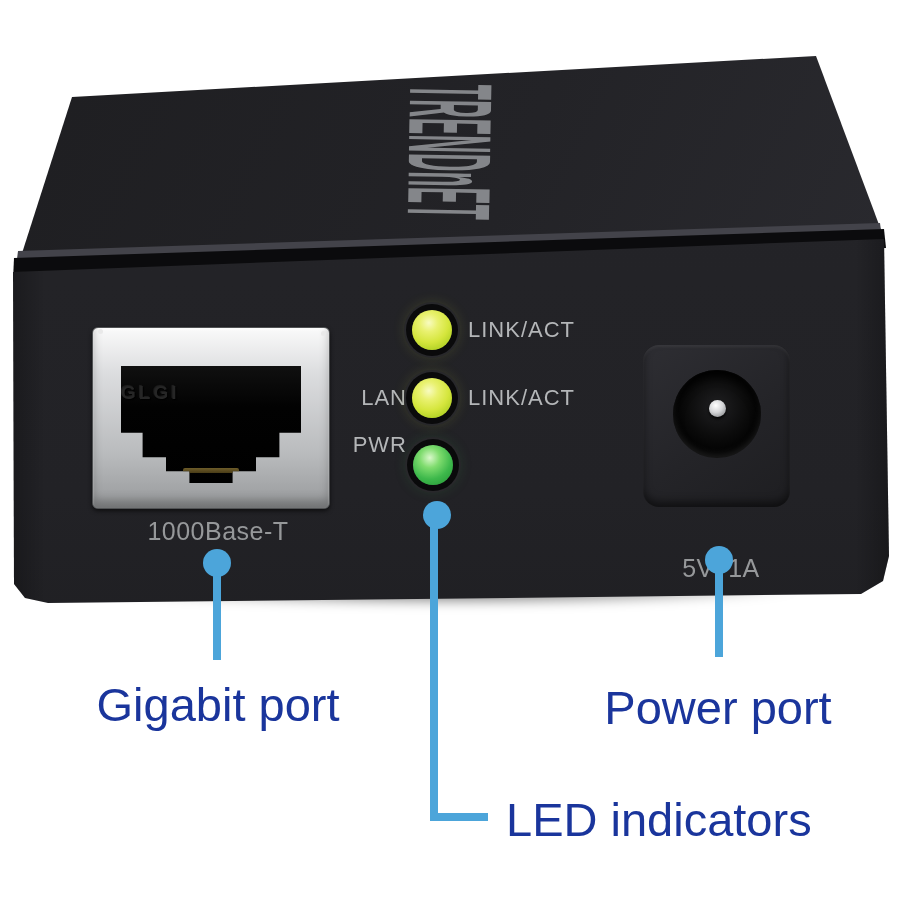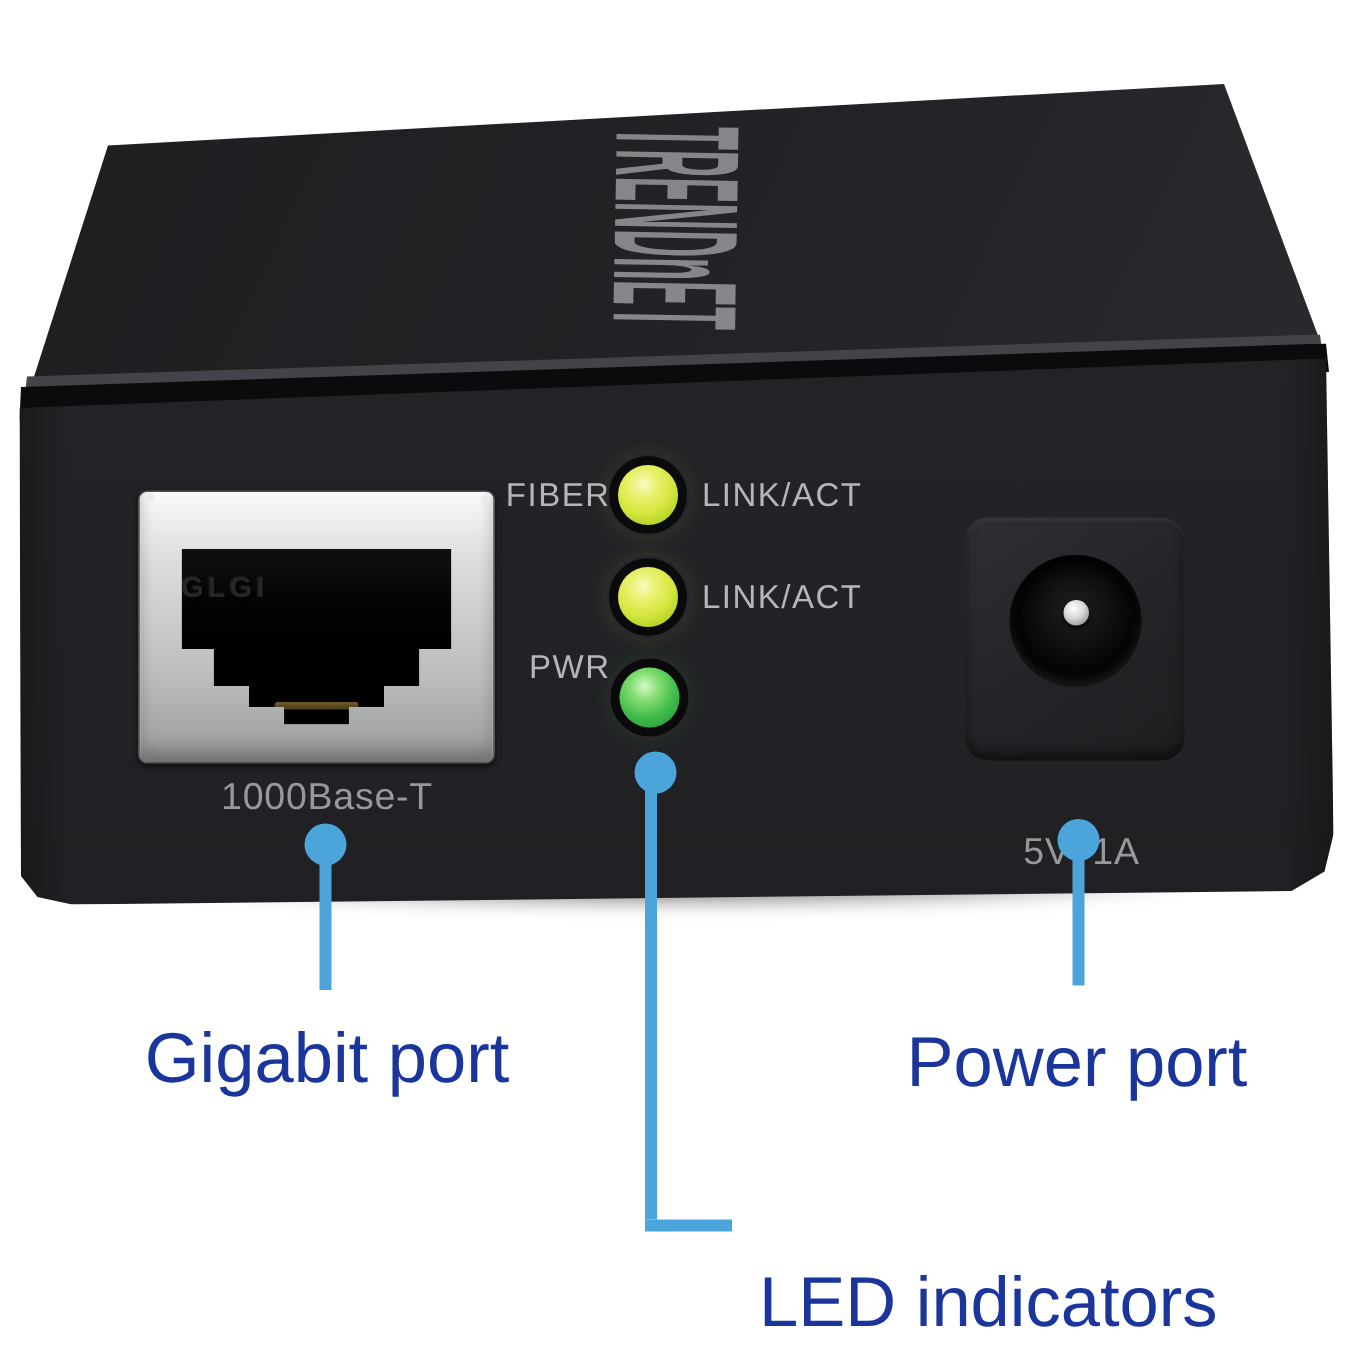--- a/index.html
+++ b/index.html
@@ -139,24 +139,24 @@
 
   <div class="abs screw-glint" style="left:98px; top:329px;"></div>
   <div class="abs screw-glint" style="left:321px; top:331px;"></div>
   <div class="abs rj45-bezel"></div>
   <div class="abs rj45-opening">
     <span class="jack-marking">GLGI</span>
     <div class="gold-glint"></div>
   </div>
   <div class="abs panel-label" style="left:98px; top:517px; width:240px;">1000Base-T</div>
 
-  <div class="abs led-name" style="left:280px; top:317px;">FIBER</div>
   <div class="abs led-dome led-yellow" style="left:412px; top:310px;"></div>
   <div class="abs led-status" style="left:468px; top:317px;">LINK/ACT</div>
 
+  <div class="abs led-name" style="left:280px; top:385px;">LAN</div>
   <div class="abs led-dome led-yellow" style="left:412px; top:378px;"></div>
   <div class="abs led-status" style="left:468px; top:385px;">LINK/ACT</div>
 
   <div class="abs led-name" style="left:280px; top:432px;">PWR</div>
   <div class="abs led-dome led-green" style="left:413px; top:445px;"></div>
 
   <div class="abs power-housing">
     <div class="power-hole">
       <div class="power-pin"></div>
     </div>
@@ -167,15 +167,15 @@
   <div class="abs callout-stem" style="left:213px; top:562px; width:8px; height:98px;"></div>
   <div class="abs callout-label" style="left:38px; top:677px; width:360px;">Gigabit port</div>
 
   <div class="abs callout-dot" style="left:705px; top:546px;"></div>
   <div class="abs callout-stem" style="left:715px; top:559px; width:8px; height:98px;"></div>
   <div class="abs callout-label" style="left:538px; top:644px; width:360px;margin-top:36px;">Power port</div>
 
   <div class="abs callout-dot" style="left:423px; top:501px;"></div>
   <div class="abs callout-stem" style="left:430px; top:514px; width:8px; height:299px;"></div>
   <div class="abs callout-stem" style="left:430px; top:813px; width:58px; height:8px;"></div>
-  <div class="abs callout-label" style="left:506px; top:792px; text-align:right;margin-top:48px;">LED indicators</div>
+  <div class="abs callout-label" style="left:506px; top:792px; text-align:right;">LED indicators</div>
 
 </div>
 
 </body></html>

